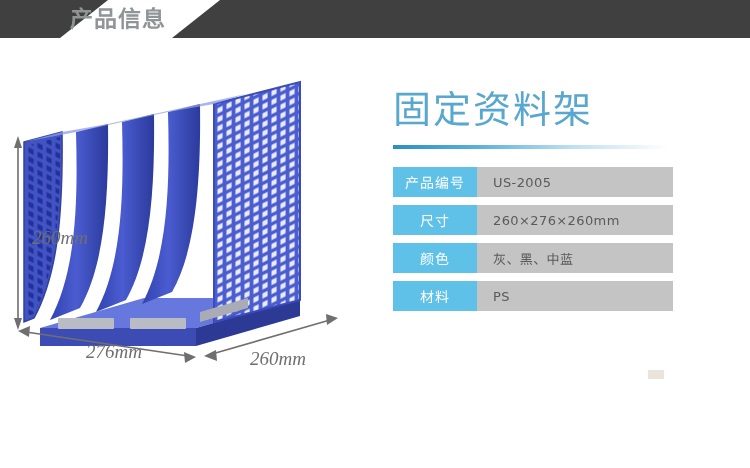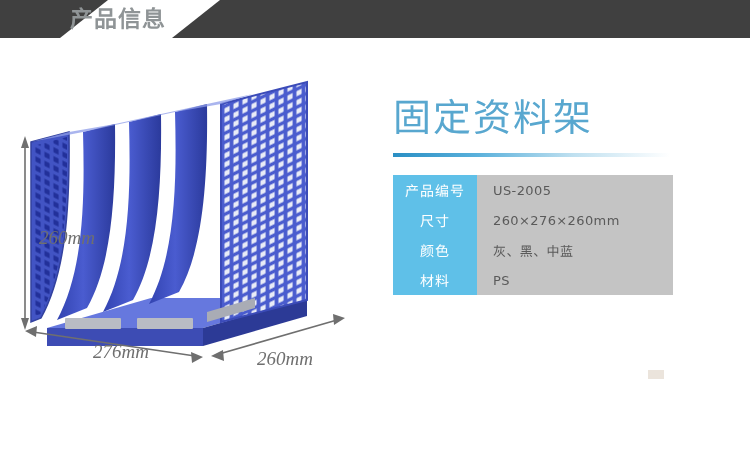--- a/index.html
+++ b/index.html
@@ -71,42 +71,41 @@
     opacity: 0.95;
   }
 
   
   .product-area {
     position: absolute;
     left: 0;
     top: 60px;
     width: 380px;
     height: 340px;
-    margin-left: 7px;
   }
 
   .product-svg { display: block; }
 
   .dim-label {
     position: absolute;
     font-family: "Liberation Serif", "DejaVu Serif", serif;
     font-style: italic;
     font-size: 19px;
     color: #6f6f6f;
     white-space: nowrap;
   }
   .dim-height { left: 32px;  top: 167px; }
   .dim-depth  { left: 86px;  top: 281px; }
   .dim-width  { left: 250px; top: 288px; }
 
   
   .info-panel {
     position: absolute;
     left: 393px;
-    top: 92px;
+    top: 84px;
     width: 292px;
   }
 
   .title-cn {
     font-family: "DejaVu Sans", "Liberation Sans", sans-serif;
     font-size: 38px;
     line-height: 52px;
     color: #58a7cf;
     letter-spacing: 2px;
     white-space: nowrap;
@@ -121,20 +120,21 @@
 
   .spec-table {
     margin-top: 18px;
     width: 280px;
   }
 
   .spec-row {
     display: flex;
     align-items: stretch;
     height: 30px;
+    margin-bottom: 8px;
   }
   .spec-row:last-child { margin-bottom: 0; }
 
   .spec-key {
     flex: 0 0 84px;
     background: #5fc0e8;
     color: #ffffff;
     font-family: "DejaVu Sans", "Liberation Sans", sans-serif;
     font-size: 14px;
     display: flex;

